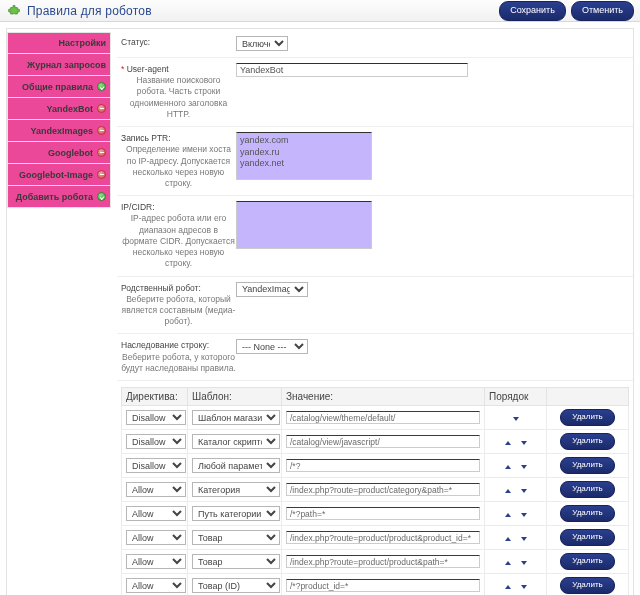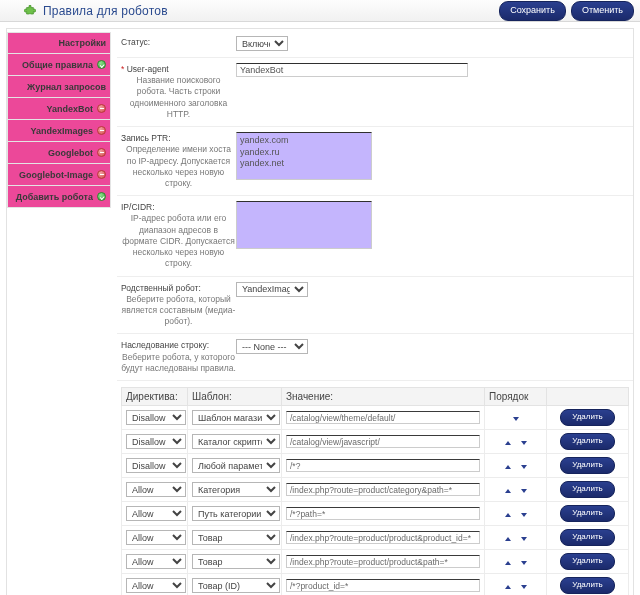--- a/index.html
+++ b/index.html
@@ -18,21 +18,21 @@
     overflow: hidden;
   }
 
   
   .header {
     height: 22px;
     background: linear-gradient(to bottom, #fdfdfd, #f1f1f1);
     border-bottom: 1px solid #d8d8d8;
     display: flex;
     align-items: center;
-    padding: 0 6px 0 23px;
+    padding: 0 6px 0 7px;
   }
   .header-icon {
     width: 14px; height: 14px;
     position: relative;
     flex: 0 0 auto;
     margin-right: 6px;
   }
   .header-icon .puzzle {
     position: absolute; left: 1px; top: 1px;
     width: 12px; height: 12px;
@@ -281,25 +281,25 @@
   </div>
 
   <div class="body-wrap">
     <div class="content-box">
 
       <div class="sidebar">
         <div class="side-item">
           <span class="lbl">Настройки</span>
         </div>
         <div class="side-item">
+          <span class="lbl">Журнал запросов</span>
+        </div>
+        <div class="side-item">
           <span class="lbl">Общие правила</span>
           <span class="side-badge badge-ok"></span>
-        </div>
-        <div class="side-item">
-          <span class="lbl">Журнал запросов</span>
         </div>
         <div class="side-item">
           <span class="lbl">YandexBot</span>
           <span class="side-badge badge-no"></span>
         </div>
         <div class="side-item">
           <span class="lbl">YandexImages</span>
           <span class="side-badge badge-no"></span>
         </div>
         <div class="side-item">

